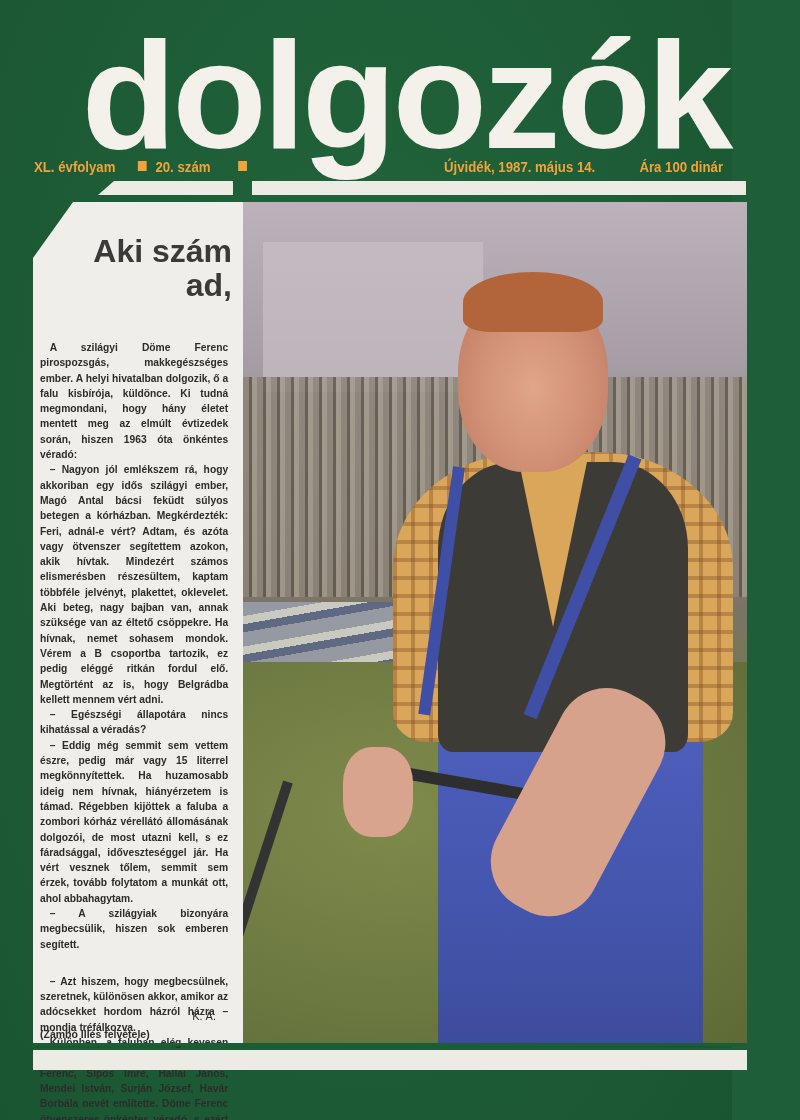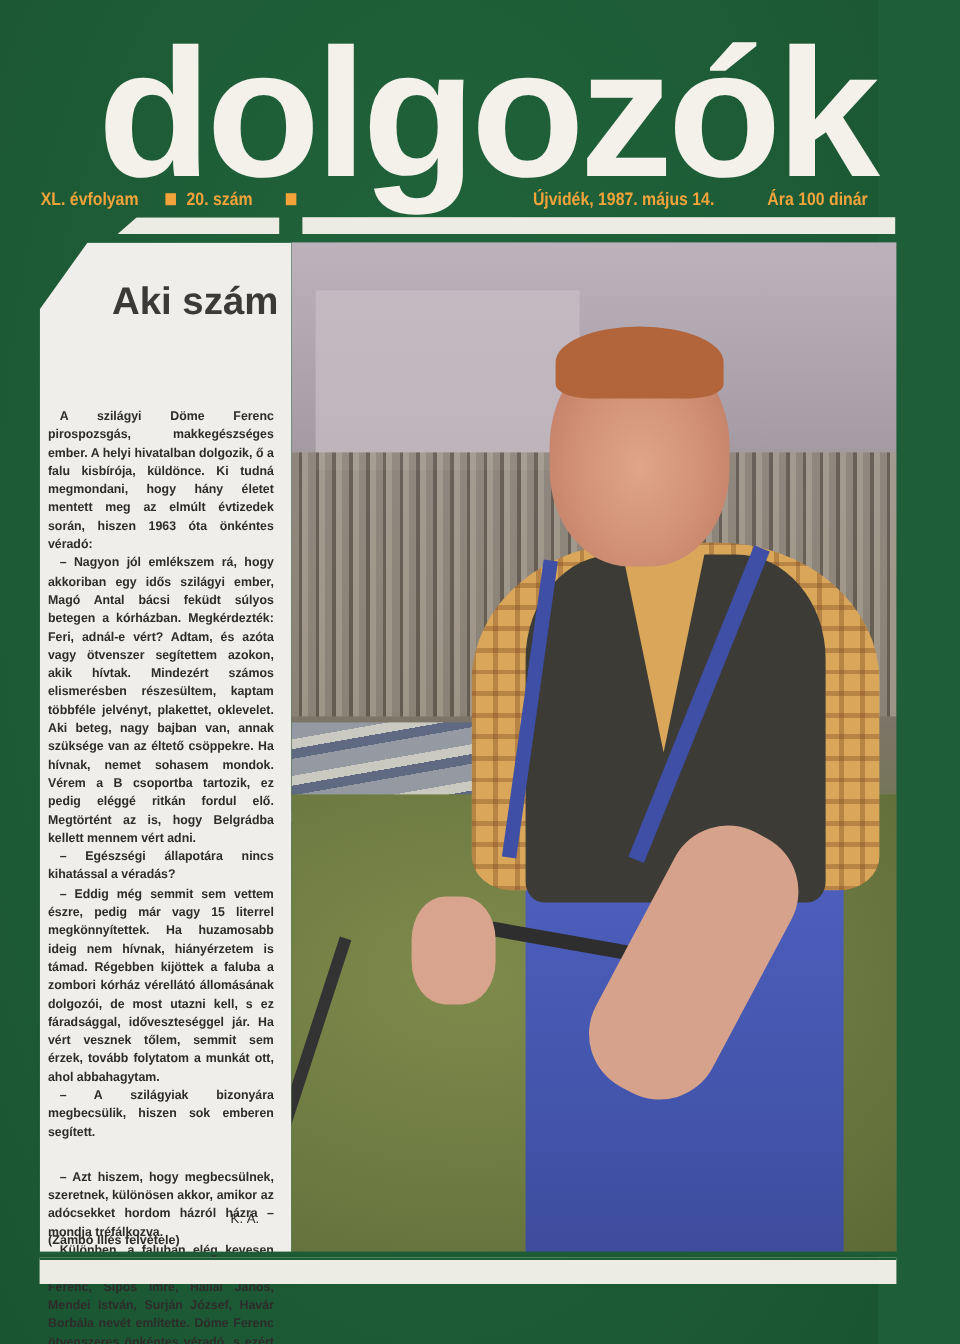--- a/index.html
+++ b/index.html
@@ -170,20 +170,21 @@
     <div class="man-head"></div>
     <div class="man-hair"></div>
     <div class="handle"></div>
     <div class="handle-bar"></div>
     <div class="hand-l"></div>
     <div class="arm-r"></div>
   </div>
 
   <div class="headline">
     <div>Aki szám</div>
+    <div>ad,</div>
   </div>
 
   <div class="article">
     <p>A szilágyi Döme Ferenc pirospozsgás, makkegészséges ember. A helyi hivatalban dolgozik, ő a falu kisbírója, küldönce. Ki tudná megmondani, hogy hány életet mentett meg az elmúlt évtizedek során, hiszen 1963 óta önkéntes véradó:</p>
     <p>– Nagyon jól emlékszem rá, hogy akkoriban egy idős szilágyi ember, Magó Antal bácsi feküdt súlyos betegen a kórházban. Megkérdezték: Feri, adnál-e vért? Adtam, és azóta vagy ötvenszer segítettem azokon, akik hívtak. Mindezért számos elismerésben részesültem, kaptam többféle jelvényt, plakettet, oklevelet. Aki beteg, nagy bajban van, annak szüksége van az éltető csöppekre. Ha hívnak, nemet sohasem mondok. Vérem a B csoportba tartozik, ez pedig eléggé ritkán fordul elő. Megtörtént az is, hogy Belgrádba kellett mennem vért adni.</p>
     <p>– Egészségi állapotára nincs kihatással a véradás?</p>
     <p>– Eddig még semmit sem vettem észre, pedig már vagy 15 literrel megkönnyítettek. Ha huzamosabb ideig nem hívnak, hiányérzetem is támad. Régebben kijöttek a faluba a zombori kórház vérellátó állomásának dolgozói, de most utazni kell, s ez fáradsággal, időveszteséggel jár. Ha vért vesznek tőlem, semmit sem érzek, tovább folytatom a munkát ott, ahol abbahagytam.</p>
     <p>– A szilágyiak bizonyára megbecsülik, hiszen sok emberen segített.</p>
     <p class="gap">– Azt hiszem, hogy megbecsülnek, szeretnek, különösen akkor, amikor az adócsekket hordom házról házra – mondja tréfálkozva.</p>
     <p>Különben, a faluban elég kevesen vannak önkéntes véradók. Döme Ferenc, Sípos Imre, Hallai János, Mendei István, Surján József, Havár Borbála nevét említette. Döme Ferenc ötvenszeres önkéntes véradó, s ezért minden bizonnyal elismerést, megbecsülést érdemel.</p>

